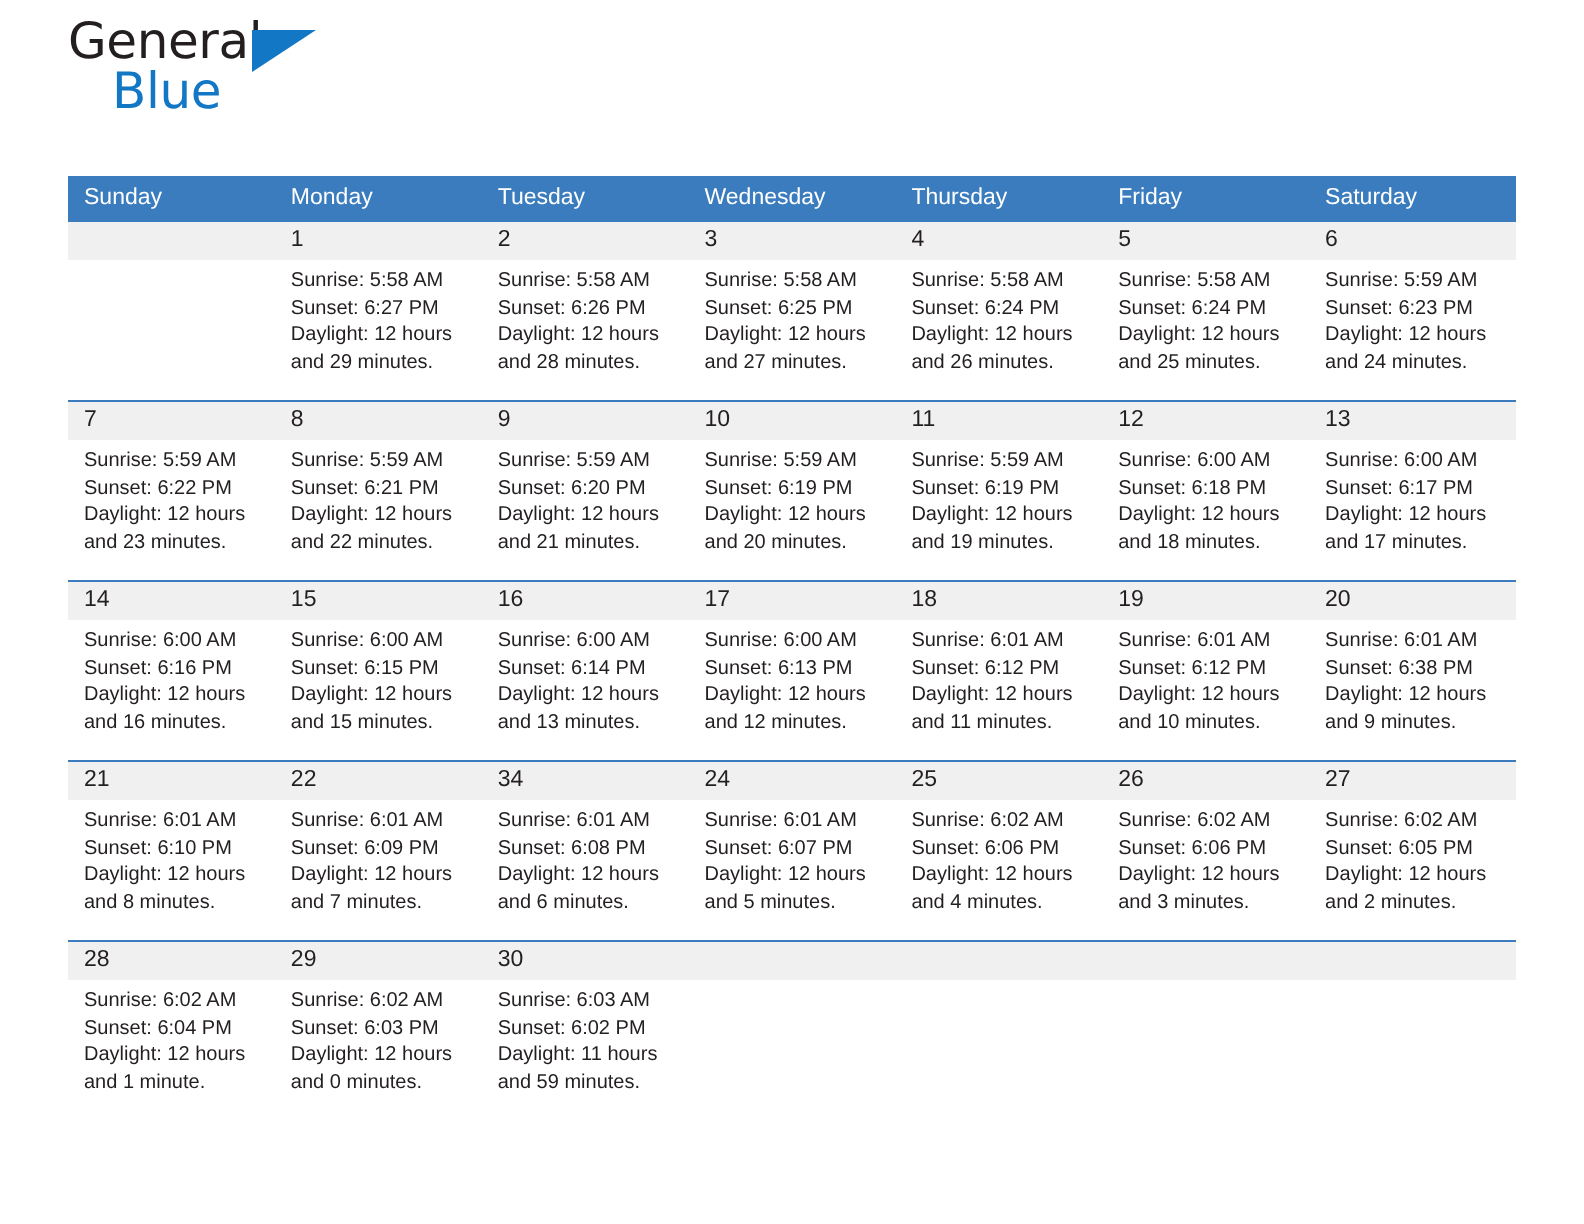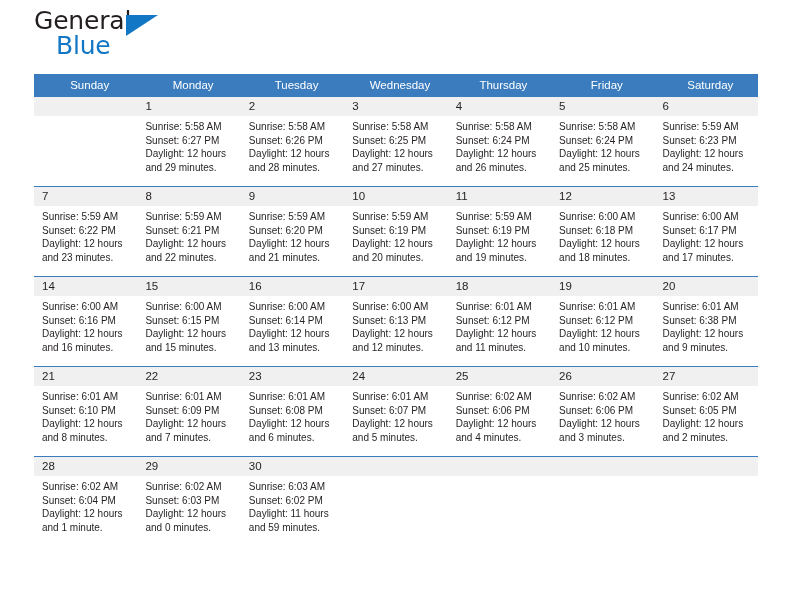--- a/index.html
+++ b/index.html
@@ -19,21 +19,21 @@
     position: relative;
     width: 792px;
     height: 612px;
     box-sizing: border-box;
     padding: 0 34px;
   }
 
   
   .topbar {
     position: relative;
-    height: 74px;
+    height: 88px;
     display: flex;
     align-items: flex-start;
     justify-content: space-between;
   }
 
   .logo {
     position: relative;
     margin-top: 6px;
     width: 190px;
     height: 56px;
@@ -94,21 +94,21 @@
     width: 724px;
     border-collapse: collapse;
     table-layout: fixed;
   }
 
   .calendar thead th {
     background: #3a7cbe;
     color: #ffffff;
     font-size: 11.5px;
     font-weight: 400;
-    text-align: center;
+    text-align: left;
     padding: 5px 0 6px 8px;
     border: none;
     height: 12px;
   }
 
   .calendar tbody tr {
     border-top: 1px solid #3a7cbe;
   }
   .calendar tbody tr:first-child {
     border-top: none;
@@ -434,21 +434,21 @@
               <div class="lines">
                 <div>Sunrise: 6:01 AM</div>
                 <div>Sunset: 6:09 PM</div>
                 <div>Daylight: 12 hours</div>
                 <div>and 7 minutes.</div>
               </div>
             </div>
           </td>
           <td>
             <div class="cell">
-              <div class="daynum">23</div>
+              <div class="daynum">34</div>
               <div class="lines">
                 <div>Sunrise: 6:01 AM</div>
                 <div>Sunset: 6:08 PM</div>
                 <div>Daylight: 12 hours</div>
                 <div>and 6 minutes.</div>
               </div>
             </div>
           </td>
           <td>
             <div class="cell">

